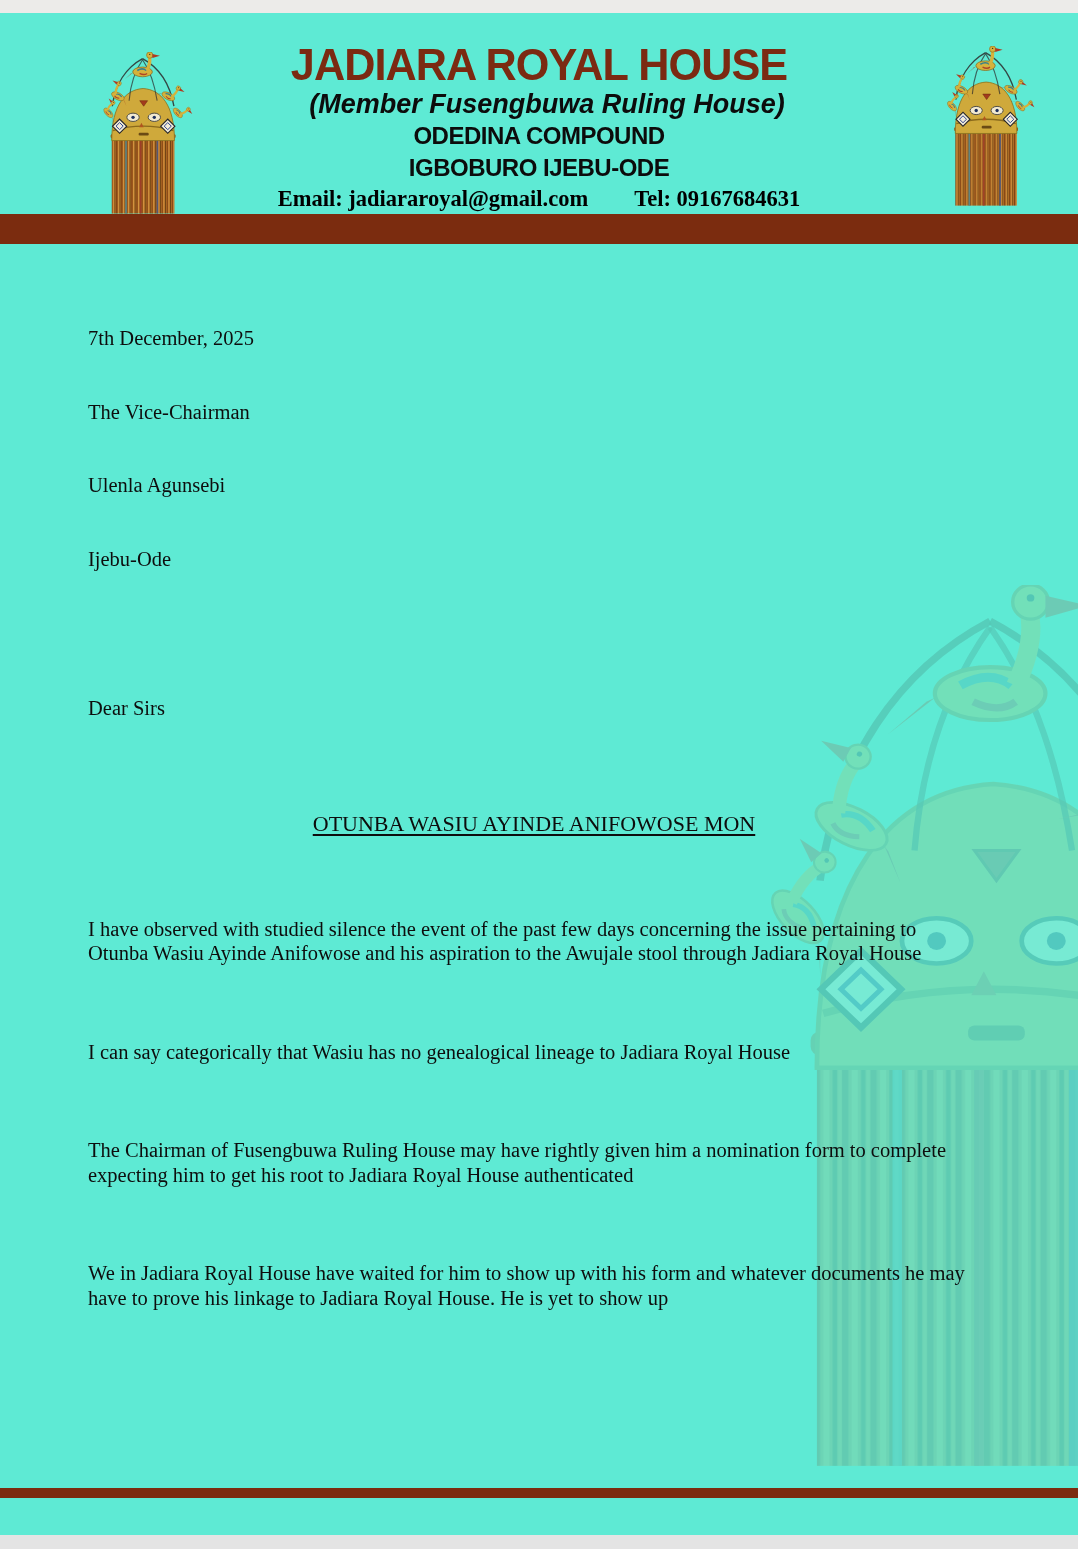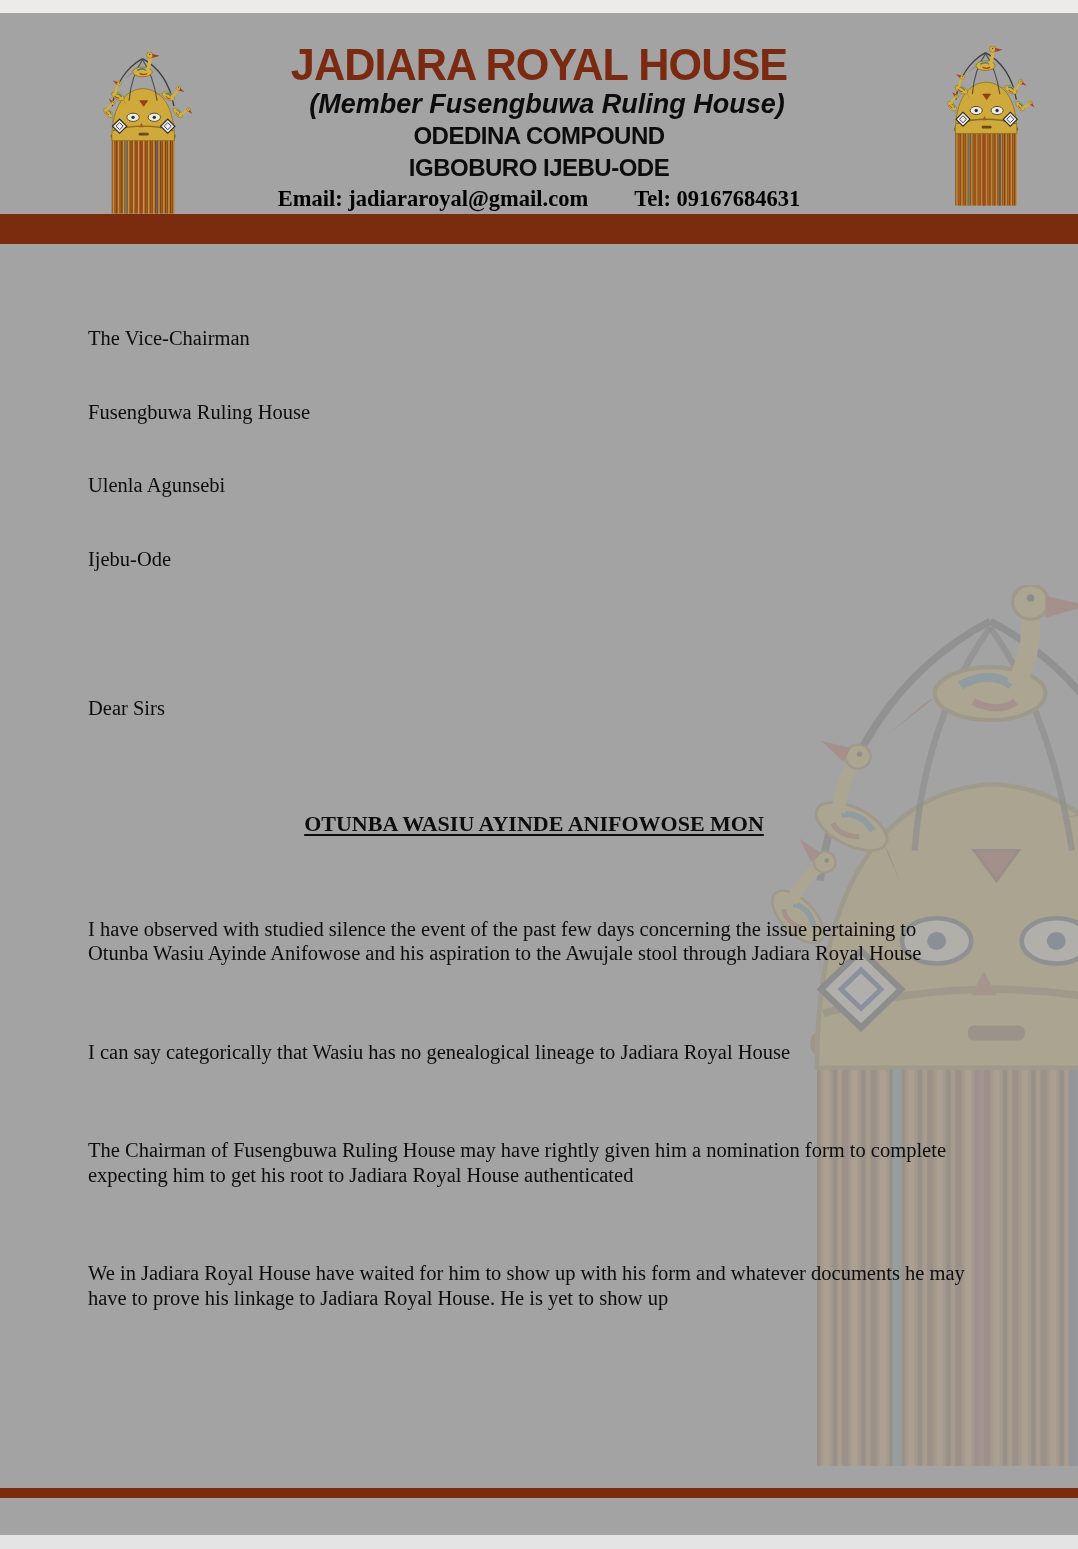--- a/index.html
+++ b/index.html
@@ -1,19 +1,19 @@
 <!DOCTYPE html>
 <html><head>
 <meta charset="utf-8">
 <style>
   * { margin:0; padding:0; box-sizing:border-box; }
   html,body { background:#fff; }
   .page {
     position:relative; width:1078px; height:1549px;
-    background:#a3a3a3; overflow:hidden;
+    background:#5eead4; overflow:hidden;
     font-family:"Liberation Serif", serif; color:#0d0d0d;
   }
   .chrome-strip { position:absolute; left:0; width:100%; z-index:4; }
   .strip-top { top:0; height:13px; background:#ecebe9; }
   .strip-bottom { bottom:0; height:14px; background:#e4e4e4; }
 
   
   .letterhead { position:absolute; top:13px; left:0; width:100%; text-align:center; z-index:2; }
   .lh-title {
     margin-top:27px; font-family:"Liberation Sans", sans-serif; font-weight:bold;
@@ -46,21 +46,21 @@
 
   
   .letter {
     position:absolute; left:88px; top:277px; width:892px; z-index:1;
     font-size:20.5px; line-height:24.5px; white-space:pre-wrap;
   }
   .addr-line { }
   .spacer { height:27px; }
   .subject {
     margin-top:16px; margin-bottom:6px; text-align:center;
-    font-weight:bold; font-size:22px; line-height:27px;
+    font-weight:normal; font-size:22px; line-height:27px;
     text-decoration:underline; text-underline-offset:3px;
   }
   .para { margin-bottom:25px; }
 </style>
 </head>
 <body>
 
 <svg width="0" height="0" style="position:absolute" aria-hidden="true">
   <defs>
     <pattern id="fringePat" width="9" height="300" patternUnits="userSpaceOnUse">
@@ -138,22 +138,22 @@
   <svg class="crown crown-left" viewBox="0 0 200 300" preserveAspectRatio="none">
     <use href="#crown-sym" xlink:href="#crown-sym"></use>
   </svg>
   <svg class="crown crown-right" viewBox="0 0 200 300" preserveAspectRatio="none">
     <use href="#crown-sym" xlink:href="#crown-sym"></use>
   </svg>
 
   <div class="bar-top"></div>
 
   <main class="letter">
+    <div class="addr-line">7th December, 2025</div>
     <div class="addr-line">The Vice-Chairman</div>
-    <div class="addr-line">Fusengbuwa Ruling House</div>
     <div class="addr-line">Ulenla Agunsebi</div>
     <div class="addr-line">Ijebu-Ode</div>
     <div class="spacer"></div>
     <div class="addr-line">Dear Sirs</div>
 
     <div class="subject">OTUNBA WASIU AYINDE ANIFOWOSE MON</div>
 
     <p class="para">I have observed with studied silence the event of the past few days concerning the issue pertaining to Otunba Wasiu Ayinde Anifowose and his aspiration to the Awujale stool through Jadiara Royal House</p>
     <p class="para">I can say categorically that Wasiu has no genealogical lineage to Jadiara Royal House</p>
     <p class="para">The Chairman of Fusengbuwa Ruling House may have rightly given him a nomination form to complete expecting him to get his root to Jadiara Royal House authenticated</p>

